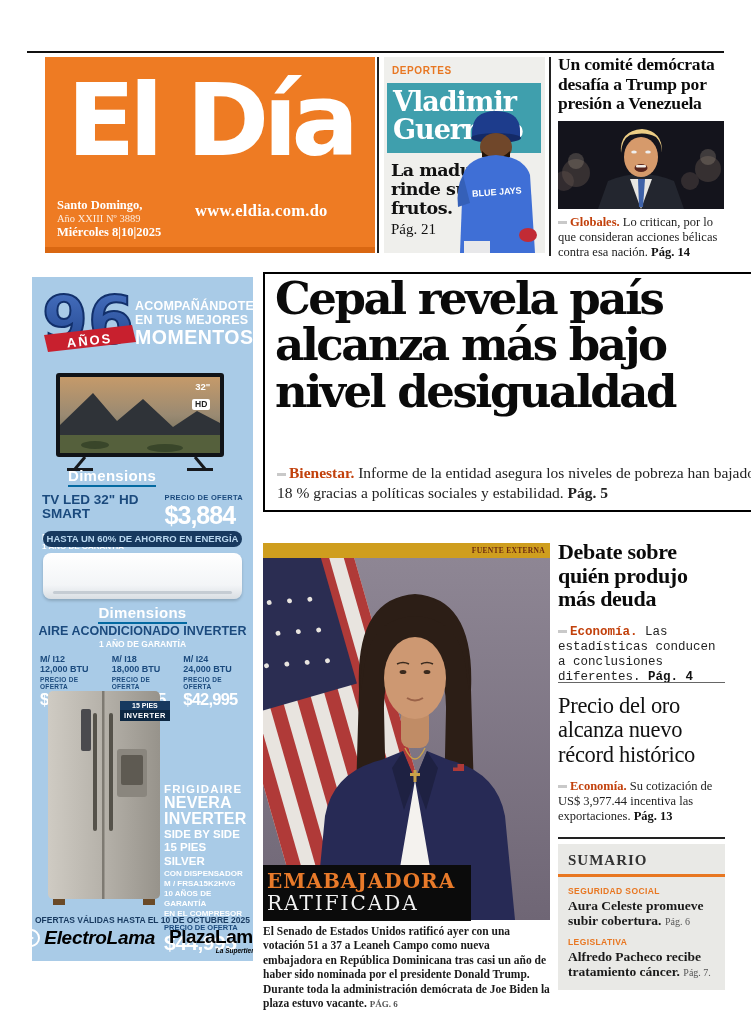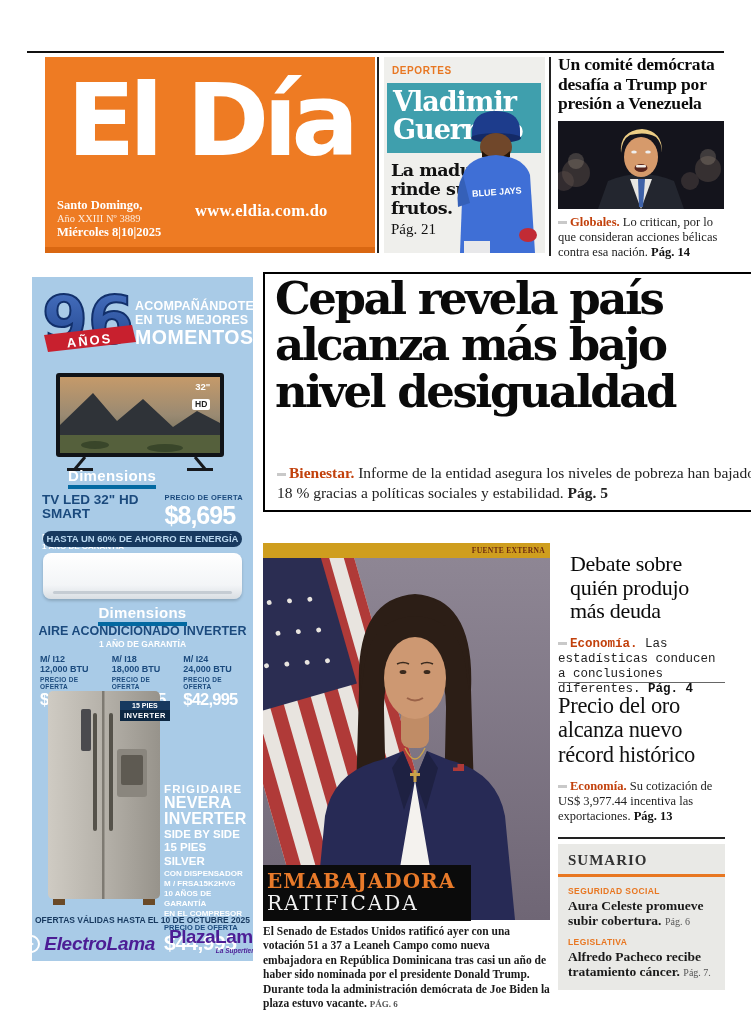--- a/index.html
+++ b/index.html
@@ -51,21 +51,21 @@
   .ad{position:absolute;left:32px;top:277px;width:221px;height:684px;background:#a9cbe7;overflow:hidden;
       font-family:"Liberation Sans",sans-serif;}
   .logo96{position:absolute;left:6px;top:6px;width:100px;height:84px;}
   .tagline{position:absolute;left:103px;top:22px;color:#fff;font-weight:bold;line-height:1.12;}
   .tag1,.tag2{font-size:12.5px;letter-spacing:.2px;}
   .tag3{font-size:19.5px;letter-spacing:.5px;}
   .tv-svg{position:absolute;left:23px;top:96px;width:170px;height:100px;}
   .tv-badge{position:absolute;left:160px;top:104px;text-align:right;line-height:1.2;}
   .tv-badge .sz{display:block;color:#fff;font-weight:bold;font-size:9.5px;}
   .tv-badge .hd{display:inline-block;background:#fff;color:#222;font-weight:bold;font-size:8.5px;padding:0 3px;border-radius:2px;}
-  .brand{color:#fff;font-weight:bold;font-size:15px;letter-spacing:.3px;border-bottom:4px solid #0369a1;padding-bottom:1px;}
+  .brand{color:#fff;font-weight:bold;font-size:15px;letter-spacing:.3px;border-bottom:2px solid #0369a1;padding-bottom:1px;}
   .brand1{position:absolute;left:36px;top:190px;}
   .brand2{position:absolute;left:0;right:0;top:327px;text-align:center;}
   .tv-info{position:absolute;left:10px;top:216px;width:201px;display:flex;justify-content:space-between;}
   .tv-name{color:#1b4a7d;font-weight:bold;font-size:13.5px;line-height:1.05;}
   .tv-model{color:#fff;font-weight:bold;font-size:9.5px;margin-top:10px;}
   .tv-warranty{color:#fff;font-weight:bold;font-size:8px;}
   .price-label{color:#1b4a7d;font-weight:bold;font-size:7.5px;letter-spacing:.3px;}
   .tv-price{color:#fff;font-weight:bold;font-size:25px;letter-spacing:-1px;line-height:1.05;}
   .energy{position:absolute;left:11px;top:254px;width:199px;height:16px;background:#17395f;border-radius:9px;
           color:#b9d7ef;font-weight:bold;font-size:9.5px;text-align:center;line-height:16px;}
@@ -85,41 +85,41 @@
   .fb1{display:block;background:#17395f;color:#fff;font-weight:bold;font-size:7px;padding:1px 4px;}
   .fb2{display:block;background:#0c2742;color:#fff;font-weight:bold;font-size:7.5px;padding:1px 4px;letter-spacing:.5px;}
   .fridge-info{position:absolute;left:132px;top:506px;width:86px;color:#fff;font-weight:bold;}
   .fi-brand{font-size:11.5px;letter-spacing:1.2px;}
   .fi-n1,.fi-n2{font-size:16px;line-height:1.02;letter-spacing:.2px;}
   .fi-n3,.fi-n4{font-size:11.5px;line-height:1.2;}
   .fi-d{font-size:8px;line-height:1.25;}
   .fi-price-label{color:#1b4a7d;font-size:7.5px;margin-top:4px;font-weight:bold;}
   .fi-price{font-size:21px;letter-spacing:-.5px;line-height:1.05;}
   .validity{position:absolute;left:0;right:0;top:638px;text-align:center;color:#17395f;font-weight:bold;font-size:8.5px;}
-  .store-logos{position:absolute;left:0;right:0;top:650px;display:flex;justify-content:center;align-items:flex-end;gap:14px;color:#4c1d95;}
+  .store-logos{position:absolute;left:0;right:0;top:650px;display:flex;justify-content:center;align-items:flex-start;gap:14px;color:#000000;}
   .elama{display:flex;align-items:center;gap:4px;font-style:italic;font-weight:bold;font-size:19px;letter-spacing:-.3px;}
   .elama-icon{width:14px;height:14px;border-radius:50%;border:2px solid #fff;position:relative;flex:none;}
   .elama-icon::after{content:"";position:absolute;left:4px;top:3px;border-left:6px solid #fff;
                      border-top:4px solid transparent;border-bottom:4px solid transparent;}
   .plama{font-weight:bold;font-size:19px;line-height:1;letter-spacing:-.5px;}
   .plama-sub{display:block;font-size:6.5px;font-style:italic;text-align:right;margin-top:2px;letter-spacing:0;}
   
   .photo-block{position:absolute;left:263px;top:543px;width:287px;height:377px;}
   .gold-bar{height:15px;background:#cf9e1e;color:#6b2a10;font-weight:bold;font-size:7.5px;text-align:right;
             line-height:15px;padding-right:5px;letter-spacing:.3px;box-sizing:border-box;}
   .amb-svg{display:block;width:287px;height:362px;}
   .amb-label{position:absolute;left:0;top:322px;background:#0b0b0b;padding:5px 16px 7px 4px;}
   .amb-l1{font-family:"DejaVu Serif",serif;font-weight:bold;font-size:20px;color:#e87a2a;letter-spacing:1px;line-height:1.1;}
   .amb-l2{font-family:"DejaVu Serif",serif;font-size:20px;color:#f2f2f2;letter-spacing:2px;line-height:1.1;}
   .amb-caption{position:absolute;left:263px;top:924px;width:288px;margin:0;font-weight:bold;font-size:11.5px;
                line-height:1.25;color:#1a1a1a;}
   .cap-page{font-size:9px;color:#555;}
   
   .rc-debate{position:absolute;left:558px;top:540px;width:167px;}
-  .rc-head-bold{margin:12px;font-weight:normal;font-size:22px;line-height:1.07;letter-spacing:-.3px;color:#0a0a0a;}
+  .rc-head-bold{margin:0;font-weight:bold;font-size:22px;line-height:1.07;letter-spacing:-.3px;color:#0a0a0a;}
   .rc-debate .blurb{margin-top:14px;font-family:Liberation Mono, monospace;}
   .rc-oro{position:absolute;left:558px;top:694px;width:167px;}
   .rc-head-light{margin:0;font-weight:normal;font-size:22.5px;line-height:1.08;letter-spacing:-.3px;color:#111;}
   .rc-oro .blurb{margin-top:12px;}
   .sumario{position:absolute;left:558px;top:844px;width:167px;height:146px;background:#e9e9e6;box-sizing:border-box;
            padding:8px 10px;}
   .sum-title{font-weight:bold;font-size:15px;letter-spacing:1px;color:#333;}
   .sum-rule{height:3px;background:#e87722;margin:5px -10px 9px;}
   .sum-item{margin-bottom:9px;}
   .sum-section{font-family:"Liberation Sans",sans-serif;font-weight:bold;font-size:8.5px;letter-spacing:.4px;color:#e87722;}
@@ -241,21 +241,21 @@
 
     <div class="tv-info">
       <div>
         <div class="tv-name">TV LED 32" HD</div>
         <div class="tv-name">SMART</div>
         <div class="tv-model">M/KDG32GHDM</div>
         <div class="tv-warranty">1 AÑO DE GARANTÍA</div>
       </div>
       <div>
         <div class="price-label">PRECIO DE OFERTA</div>
-        <div class="tv-price">$8,695</div>
+        <div class="tv-price">$3,884</div>
       </div>
     </div>
 
     <div class="energy">HASTA UN 60% DE AHORRO EN ENERGÍA</div>
     <div class="ac-unit">
         <div class="ac-vent"></div>
       </div>
     <div class="brand2"><span class="brand">Dimensions</span></div>
     <div class="ac-name">AIRE ACONDICIONADO INVERTER</div>
     <div class="ac-warranty">1 AÑO DE GARANTÍA</div>

